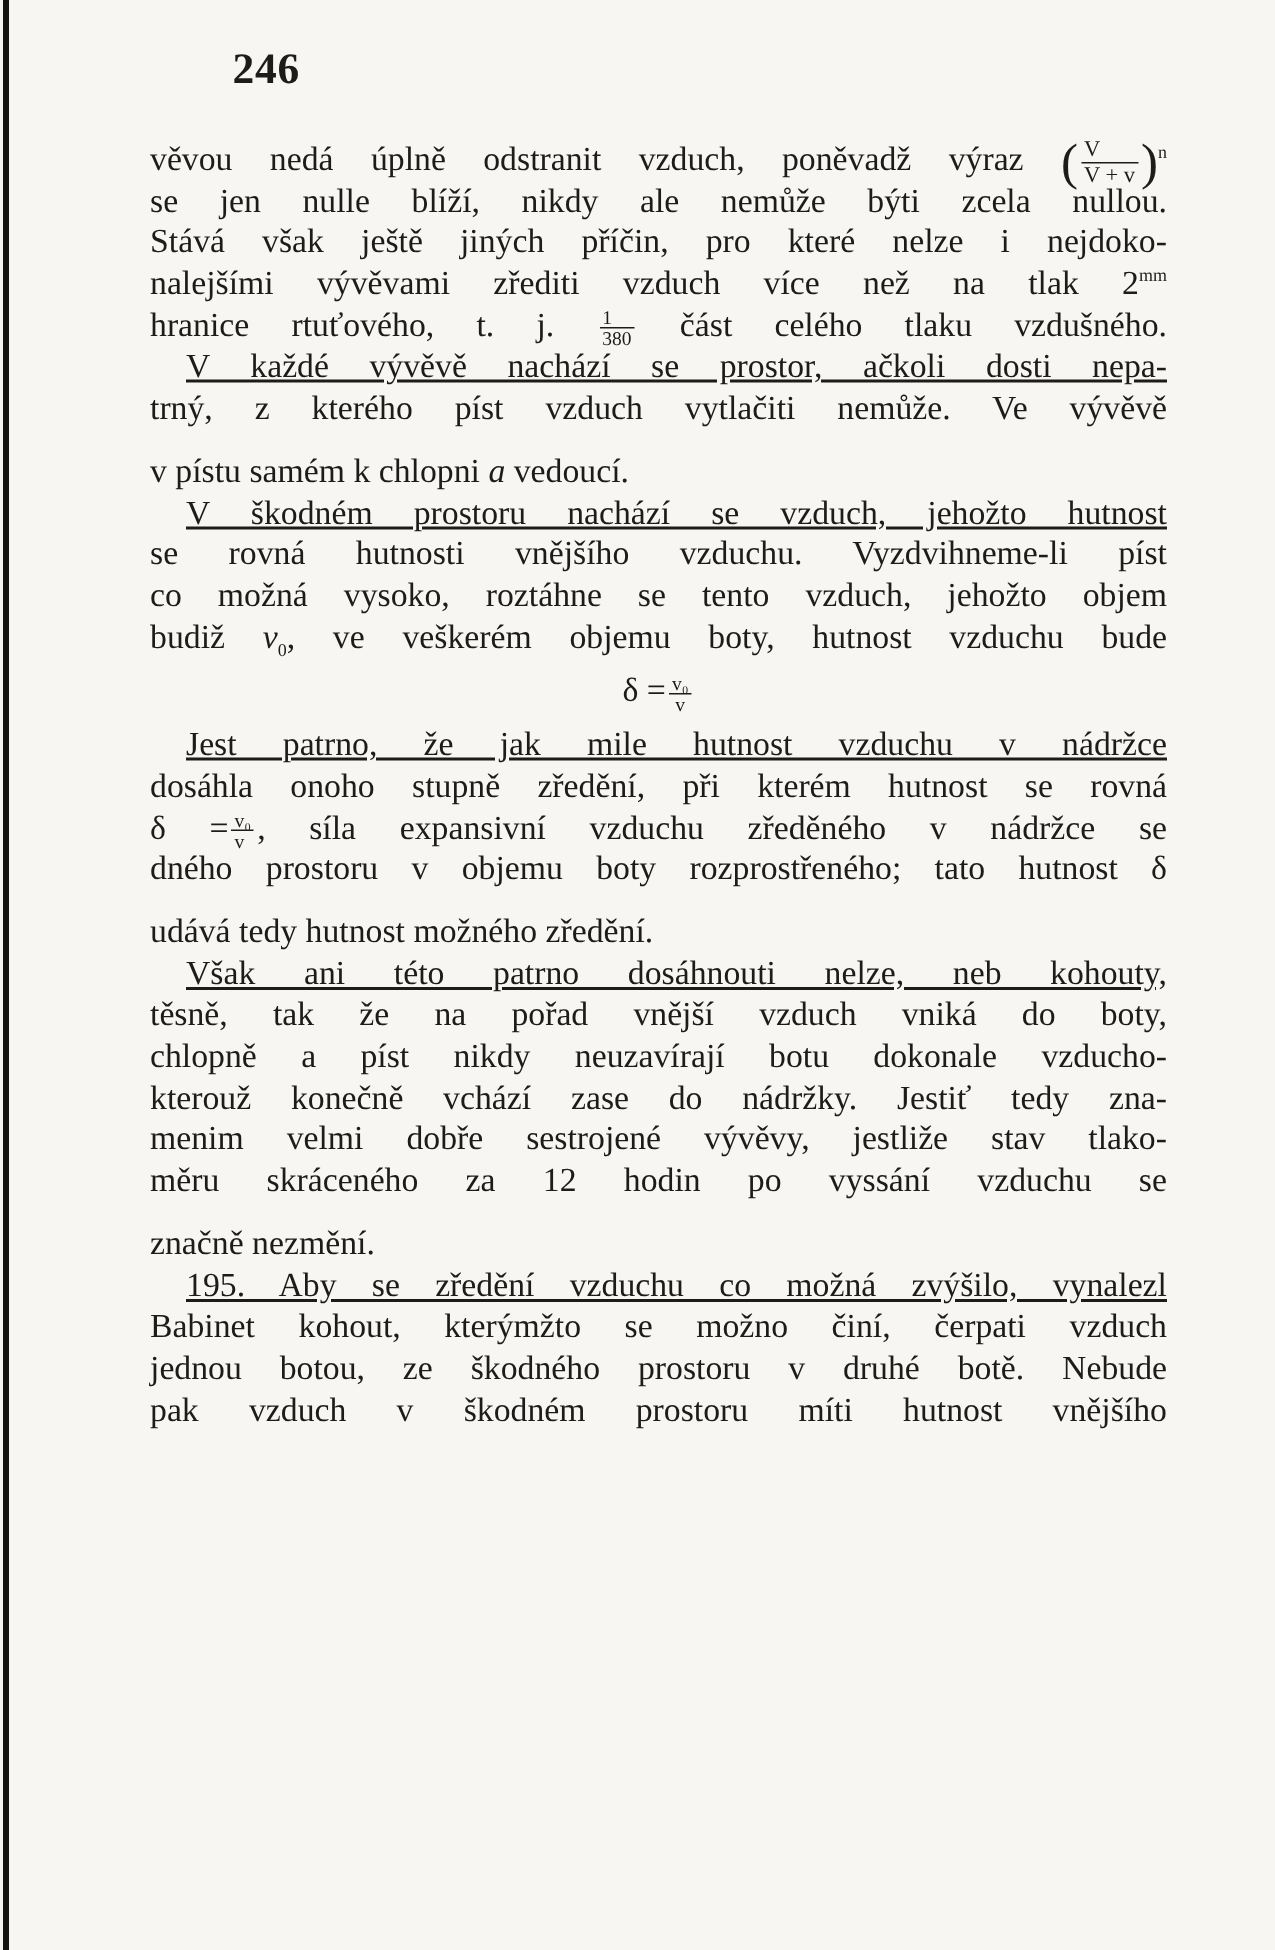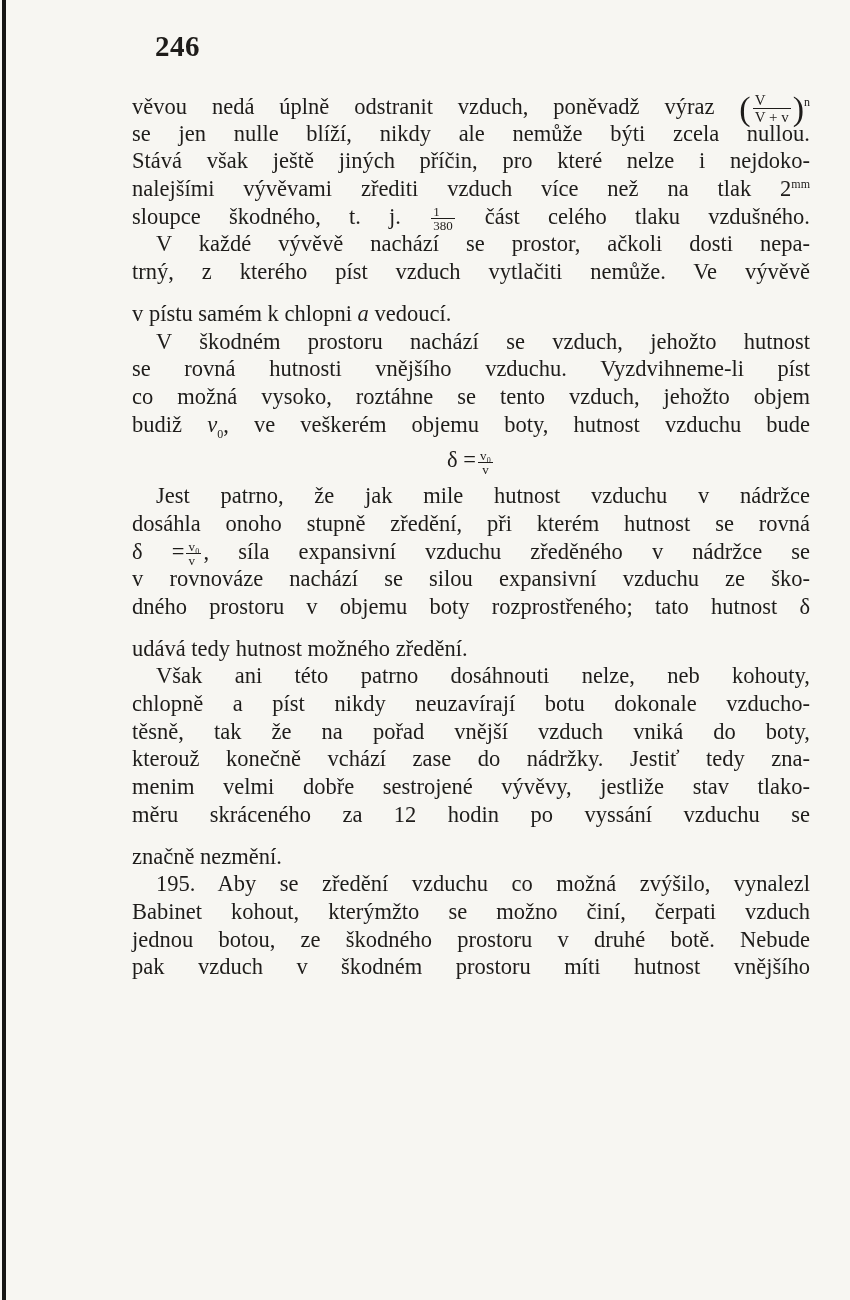--- a/index.html
+++ b/index.html
@@ -15,28 +15,28 @@
       position: absolute; left: 2px; top: 0; width: 4px; height: 1300px;
       background: #161514;
     }
     .page-number {
       position: absolute; left: 127px; top: 30px;
       font-size: 29px; font-weight: bold; letter-spacing: 0.5px;
       font-family: "Liberation Serif", serif;
       margin-left: 28px;
     }
     .text-block {
-      position: absolute; left: 132px; top: 92px; width: 678px;
+      position: absolute; left: 100px; top: 92px; width: 678px;
       font-family: "Liberation Serif", serif;
       font-size: 22.5px;
       line-height: 27.7px;
     }
     .line { display: block; white-space: nowrap; text-align: justify; text-align-last: justify; height: 27.7px; }
     .line.last { text-align-last: left; margin-top: 14px; }
-    .line.indent { padding-left: 24px; }
+    .line.indent { padding-left: 24px; text-decoration: underline; }
     .line.center { text-align: center; text-align-last: center; }
     .frac { display: inline-block; vertical-align: middle; text-align: center; font-size: 13px; line-height: 13px; margin: 0 2px; }
     .frac .num { display: block; border-bottom: 1px solid #1e1c1a; padding: 0 2px; }
     .frac .den { display: block; padding: 0 2px; }
     .bigfrac { font-size: 15px; line-height: 16px; }
     .paren { font-size: 34px; vertical-align: middle; line-height: 27px; }
     sup { font-size: 12px; line-height: 0; }
     sub { font-size: 12px; line-height: 0; }
     .ital { font-style: italic; }
     .formula-line { height: 44px; line-height: 44px; }
@@ -48,38 +48,37 @@
 
 <div class="page-number">246</div>
 
 <div class="text-block">
   <span class="line"><span>věvou nedá úplně odstranit vzduch, poněvadž výraz</span>
     <span><span class="paren">(</span><span class="frac bigfrac"><span class="num">V</span><span class="den">V + v</span></span><span class="paren">)</span><sup>n</sup></span>
   </span>
   <span class="line">se jen nulle blíží, nikdy ale nemůže býti zcela nullou.</span>
   <span class="line">Stává však ještě jiných příčin, pro které nelze i nejdoko-</span>
   <span class="line"><span>nalejšími vývěvami zřediti vzduch více než na tlak 2</span><sup>mm</sup></span>
-  <span class="line"><span>sloupce škodného, t. j.</span> <span class="frac"><span class="num">1</span><span class="den">380</span></span> <span>část celého tlaku vzdušného.</span></span>
+  <span class="line"><span>hranice rtuťového, t. j.</span> <span class="frac"><span class="num">1</span><span class="den">380</span></span> <span>část celého tlaku vzdušného.</span></span>
   <span class="line indent">V každé vývěvě nachází se prostor, ačkoli dosti nepa-</span>
   <span class="line">trný, z kterého píst vzduch vytlačiti nemůže. Ve vývěvě</span>
   <span class="line last"><span>v pístu samém k chlopni</span> <span class="ital">a</span> <span>vedoucí.</span></span>
   <span class="line indent">V škodném prostoru nachází se vzduch, jehožto hutnost</span>
   <span class="line">se rovná hutnosti vnějšího vzduchu. Vyzdvihneme-li píst</span>
   <span class="line">co možná vysoko, roztáhne se tento vzduch, jehožto objem</span>
   <span class="line"><span>budiž</span> <span class="ital">v</span><sub>0</sub><span>, ve veškerém objemu boty, hutnost vzduchu bude</span></span>
   <span class="line center formula-line"><span>δ =</span><span class="frac"><span class="num">v₀</span><span class="den">v</span></span></span>
   <span class="line indent">Jest patrno, že jak mile hutnost vzduchu v nádržce</span>
   <span class="line">dosáhla onoho stupně zředění, při kterém hutnost se rovná</span>
   <span class="line"><span>δ =</span><span class="frac"><span class="num">v₀</span><span class="den">v</span></span><span>, síla expansivní vzduchu zředěného v nádržce se</span></span>
-  <span class="line">v rovnováze nachází se silou expansivní vzduchu ze ško-</span>
   <span class="line">dného prostoru v objemu boty rozprostřeného; tato hutnost δ</span>
   <span class="line last">udává tedy hutnost možného zředění.</span>
   <span class="line indent">Však ani této patrno dosáhnouti nelze, neb kohouty,</span>
+  <span class="line">těsně, tak že na pořad vnější vzduch vniká do boty,</span>
   <span class="line">chlopně a píst nikdy neuzavírají botu dokonale vzducho-</span>
-  <span class="line">těsně, tak že na pořad vnější vzduch vniká do boty,</span>
   <span class="line">kterouž konečně vchází zase do nádržky. Jestiť tedy zna-</span>
   <span class="line">menim velmi dobře sestrojené vývěvy, jestliže stav tlako-</span>
   <span class="line">měru skráceného za 12 hodin po vyssání vzduchu se</span>
   <span class="line last">značně nezmění.</span>
   <span class="line indent">195. Aby se zředění vzduchu co možná zvýšilo, vynalezl</span>
   <span class="line">Babinet kohout, kterýmžto se možno činí, čerpati vzduch</span>
   <span class="line">jednou botou, ze škodného prostoru v druhé botě. Nebude</span>
   <span class="line">pak vzduch v škodném prostoru míti hutnost vnějšího</span>
 </div>
 

